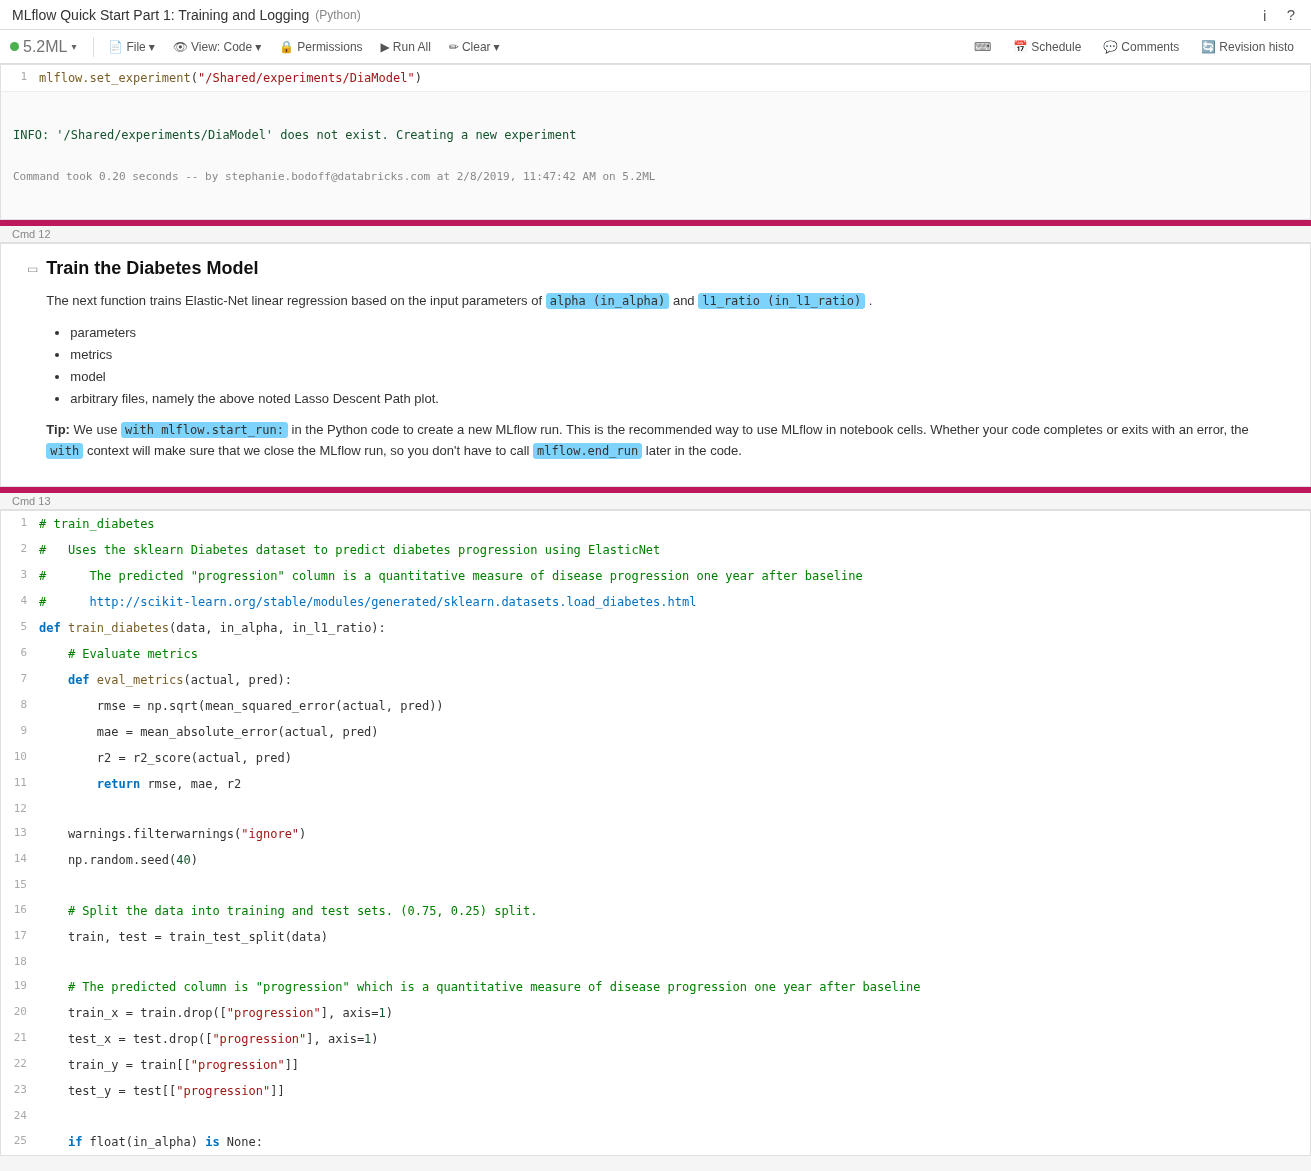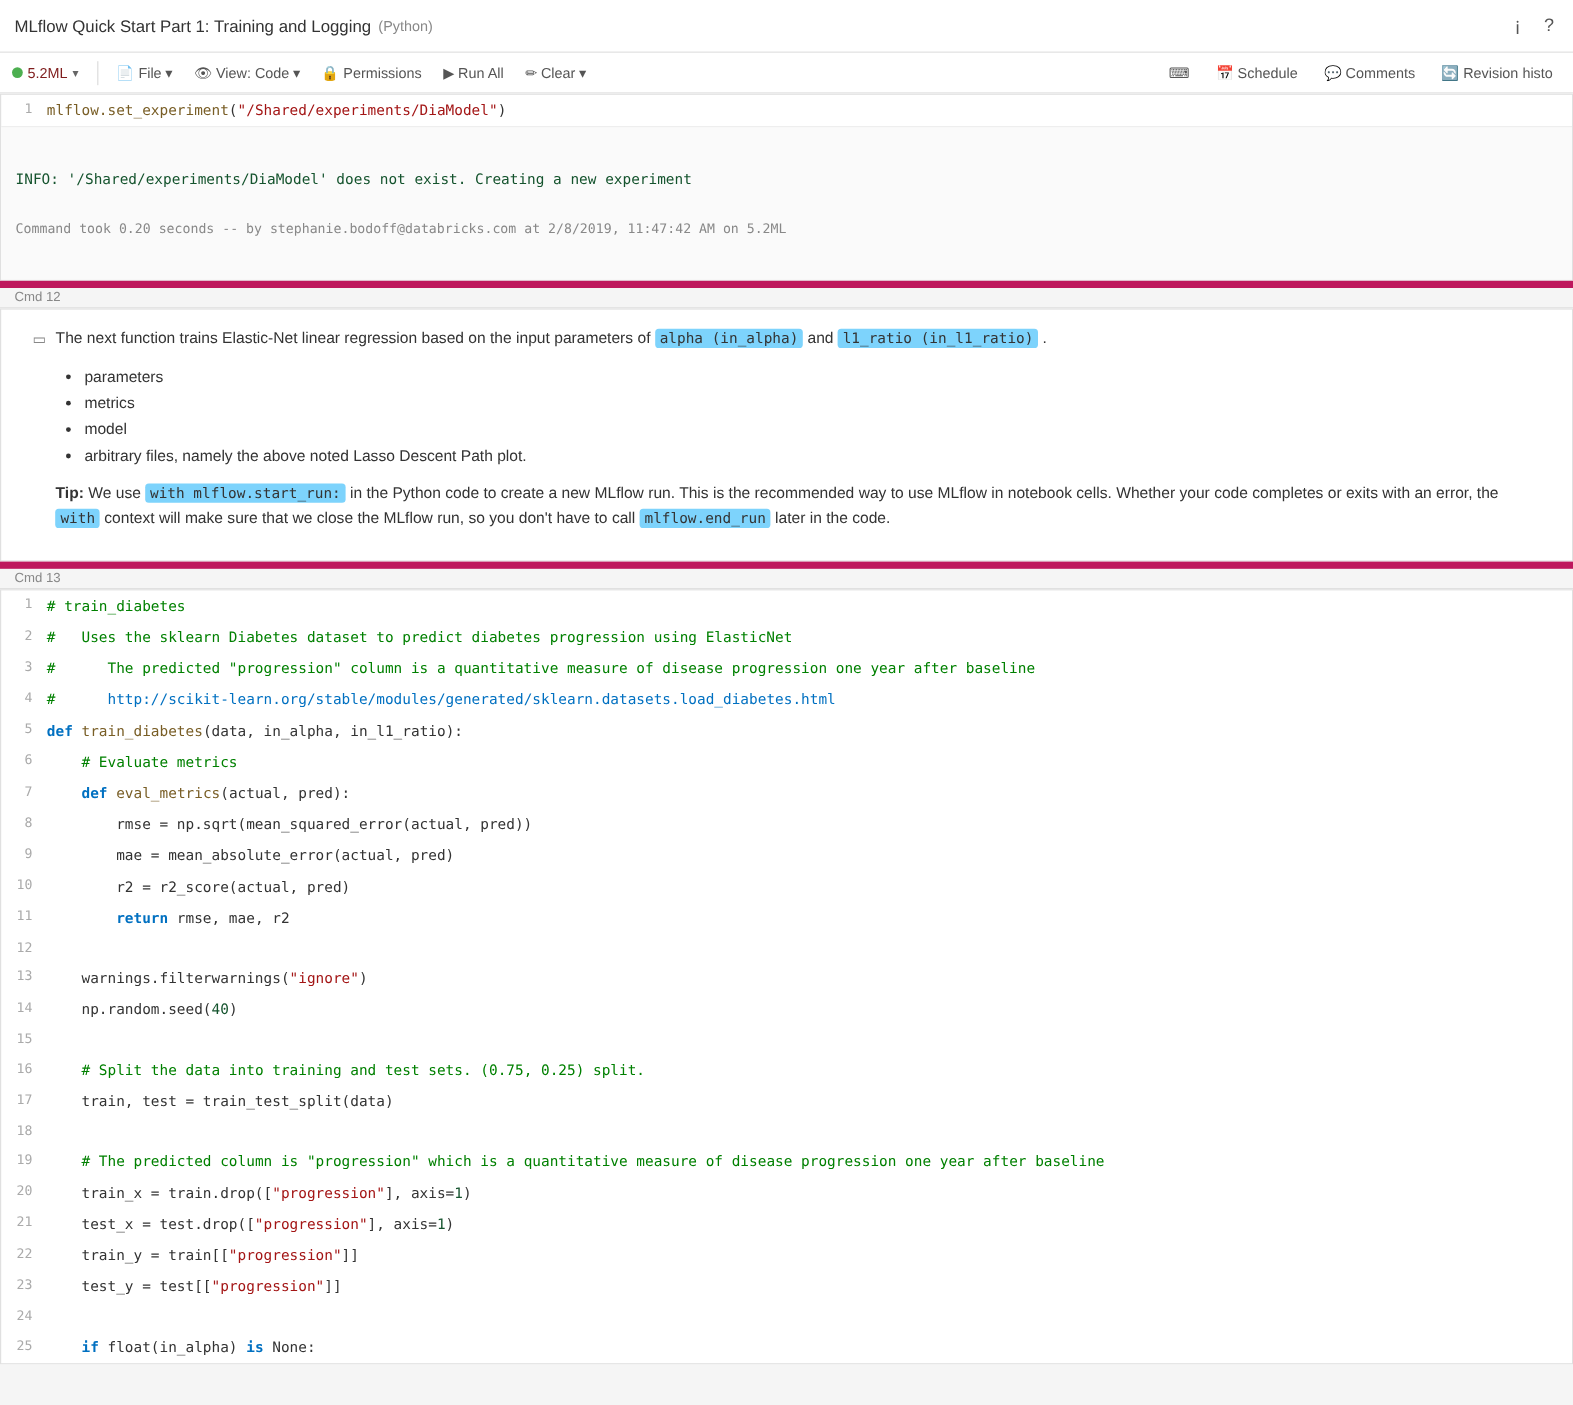--- a/index.html
+++ b/index.html
@@ -9,21 +9,21 @@
       background: #f5f5f5;
       color: #333;
     }
     .title-bar {
       display: flex;
       align-items: center;
       justify-content: space-between;
       background: #fff;
       border-bottom: 1px solid #ddd;
       padding: 6px 12px;
-      height: 44px;
+      height: 30px;
     }
     .title-bar-left {
       display: flex;
       align-items: center;
       gap: 6px;
     }
     .title-text {
       font-size: 14px;
       font-weight: 500;
       color: #333;
@@ -61,22 +61,22 @@
       margin-right: 8px;
     }
     .cluster-dot {
       width: 9px;
       height: 9px;
       background: #4caf50;
       border-radius: 50%;
       display: inline-block;
     }
     .cluster-name {
-      font-size: 12px;
-      color: #7f1d1d;
+      font-size: 16px;
+      color: #737373;
     }
     .cluster-arrow {
       font-size: 10px;
       color: #666;
     }
     .toolbar-sep {
       width: 1px;
       height: 20px;
       background: #ddd;
       margin: 0 4px;
@@ -318,20 +318,21 @@
   </div>
 
   <div class="cmd-label">
     <span>Cmd 12</span>
   </div>
 
   <div class="markdown-cell cell">
     <div style="display:flex;align-items:flex-start;gap:6px;">
       <button class="cmd-collapse-btn" style="margin-top:4px;">▭</button>
       <div style="flex:1;">
+        <h3>Train the Diabetes Model</h3>
         <p>
           <span>The next function trains Elastic-Net linear regression based on the input parameters of</span>
           <code class="inline-code">alpha (in_alpha)</code>
           <span> and </span>
           <code class="inline-code">l1_ratio (in_l1_ratio)</code>
           <span>.</span>
         </p>
         <ul>
           <li>parameters</li>
           <li>metrics</li>

